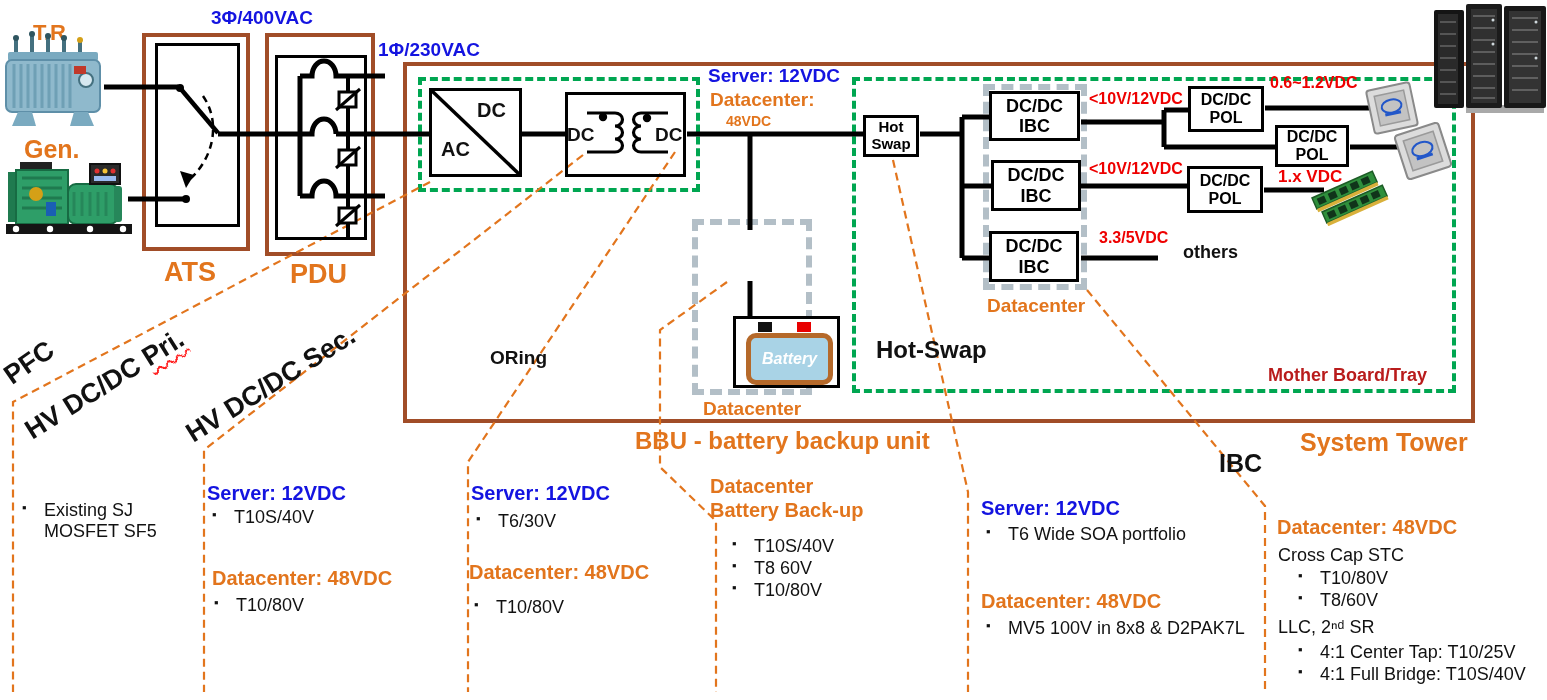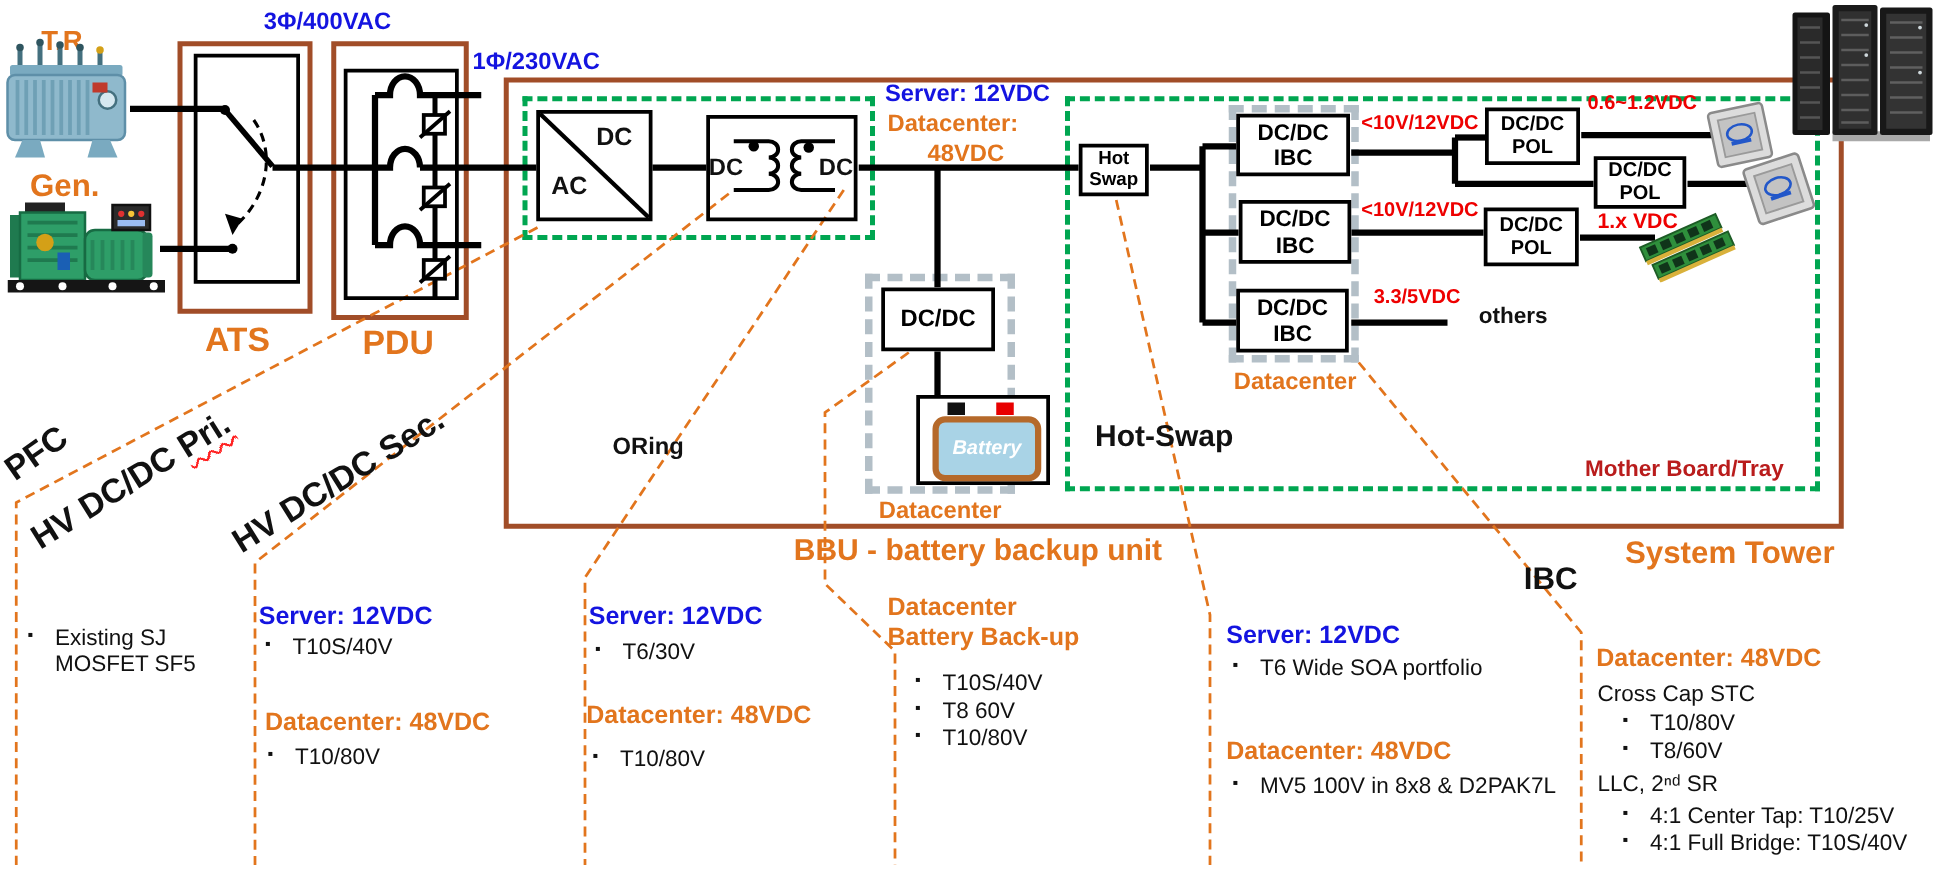--- a/index.html
+++ b/index.html
@@ -128,40 +128,39 @@
   <div class="box" style="left:863px;top:115px;width:50px;height:36px;font-size:15px;">Hot Swap</div>
 
   <div class="box" style="left:989px;top:91px;width:85px;height:44px;font-size:18px;width:85px;">DC/DC IBC</div>
   <div class="box" style="left:991px;top:160px;width:84px;height:45px;font-size:18px;">DC/DC IBC</div>
   <div class="box" style="left:989px;top:231px;width:84px;height:45px;font-size:18px;">DC/DC IBC</div>
 
   <div class="box" style="left:1188px;top:86px;width:70px;height:40px;font-size:16px;">DC/DC POL</div>
   <div class="box" style="left:1275px;top:125px;width:68px;height:36px;font-size:16px;">DC/DC POL</div>
   <div class="box" style="left:1187px;top:166px;width:70px;height:41px;font-size:16px;">DC/DC POL</div>
 
-  <div class="box" style="left:705px;top:230px;width:85px;height:45px;font-size:19px;">DC/DC</div>
 
   <div class="box" style="left:733px;top:316px;width:101px;height:66px;font-style:italic;">
     <div class="term" style="left:22px;background:#111;"></div>
     <div class="term" style="left:61px;background:#e80000;"></div>
     <div class="battery-inner">
         <span>Battery</span>
       </div>
   </div>
 
   <div class="lbl orange" style="left:33px;top:20px;font-size:22px;">T.R</div>
   <div class="lbl orange" style="left:24px;top:135px;font-size:25px;">Gen.</div>
   <div class="lbl orange" style="left:164px;top:257px;font-size:27px;">ATS</div>
   <div class="lbl orange" style="left:290px;top:259px;font-size:27px;">PDU</div>
   <div class="lbl blue" style="left:211px;top:7px;font-size:19px;">3Φ/400VAC</div>
   <div class="lbl blue" style="left:378px;top:39px;font-size:19px;">1Φ/230VAC</div>
 
   <div class="lbl blue" style="left:708px;top:65px;font-size:19px;">Server: 12VDC</div>
   <div class="lbl orange" style="left:710px;top:89px;font-size:19px;">Datacenter:</div>
-  <div class="lbl orange" style="left:742px;top:113px;font-size:19px;">48VDC</div>
+  <div class="lbl orange" style="left:726px;top:113px;font-size:14px;">48VDC</div>
 
   <div class="lbl red" style="left:1089px;top:90px;font-size:16px;">&lt;10V/12VDC</div>
   <div class="lbl red" style="left:1089px;top:160px;font-size:16px;">&lt;10V/12VDC</div>
   <div class="lbl red" style="left:1099px;top:229px;font-size:16px;">3.3/5VDC</div>
   <div class="lbl red" style="left:1270px;top:74px;font-size:16px;">0.6~1.2VDC</div>
   <div class="lbl red" style="left:1278px;top:167px;font-size:17px;">1.x VDC</div>
   <div class="lbl blk" style="left:1183px;top:242px;font-size:18px;">others</div>
 
   <div class="lbl orange" style="left:987px;top:295px;font-size:19px;">Datacenter</div>
   <div class="lbl green" style="left:1268px;top:365px;font-size:18px;">Mother Board/Tray</div>

